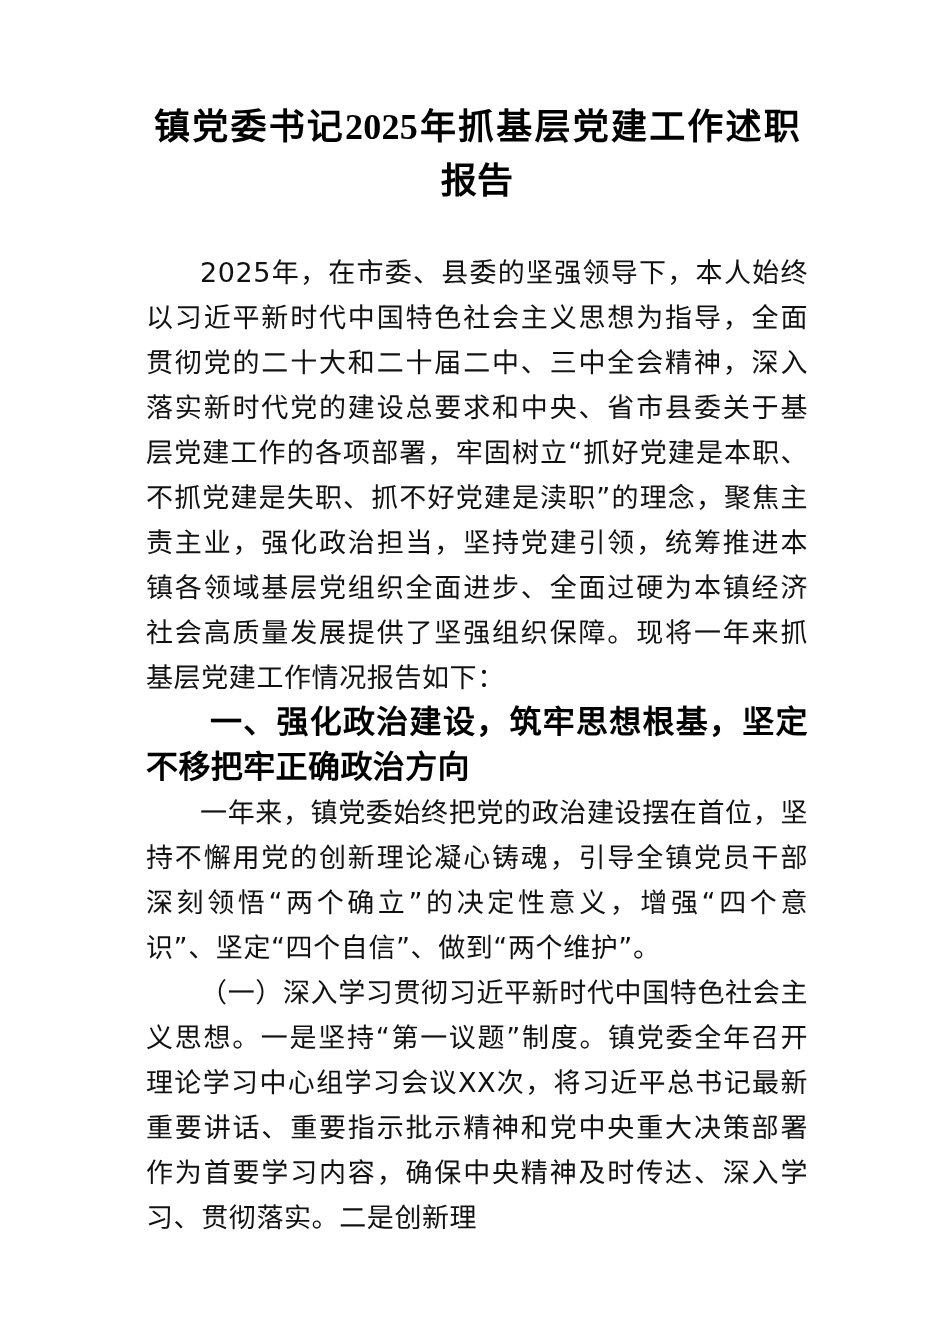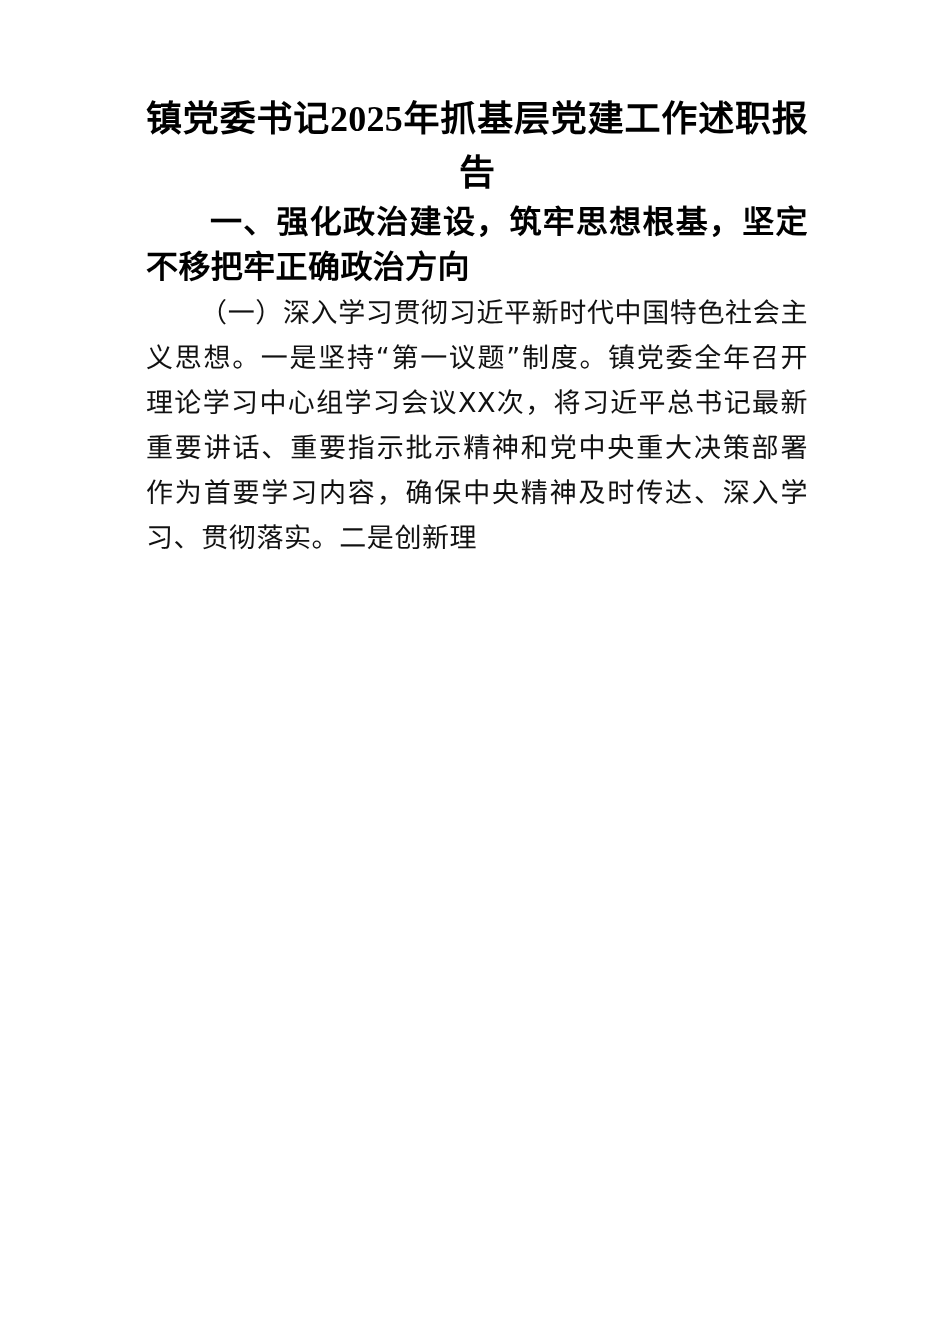--- a/index.html
+++ b/index.html
@@ -28,21 +28,21 @@
   
   .content {
     position: absolute;
     left: 146px;
     top: 0;
     width: 662px;
   }
 
   
   .doc-title {
-    margin: 0;
+    margin: 8px;
     padding-top: 92px;
     font-family: "Liberation Serif", "DejaVu Serif", serif;
     font-weight: 700;
     font-size: 36px;
     line-height: 54px;
     text-align: center;
     letter-spacing: 0.2px;
     color: #000;
     text-align: justify;
     text-align-last: center;
@@ -95,23 +95,25 @@
 </style>
 </head>
 <body>
 
 <div class="page">
 
   <div class="content">
 
     <h1 class="doc-title">镇党委书记2025年抓基层党建工作述职报告</h1>
 
+    <p class="para indent first">2025年，在市委、县委的坚强领导下，本人始终以习近平新时代中国特色社会主义思想为指导，全面贯彻党的二十大和二十届二中、三中全会精神，深入落实新时代党的建设总要求和中央、省市县委关于基层党建工作的各项部署，牢固树立“抓好党建是本职、不抓党建是失职、抓不好党建是渎职”的理念，聚焦主责主业，强化政治担当，坚持党建引领，统筹推进本镇各领域基层党组织全面进步、全面过硬为本镇经济社会高质量发展提供了坚强组织保障。现将一年来抓基层党建工作情况报告如下：</p>
 
     <p class="heading">一、强化政治建设，筑牢思想根基，坚定不移把牢正确政治方向</p>
 
+    <p class="para indent">一年来，镇党委始终把党的政治建设摆在首位，坚持不懈用党的创新理论凝心铸魂，引导全镇党员干部深刻领悟“两个确立”的决定性意义，增强“四个意识”、坚定“四个自信”、做到“两个维护”。</p>
 
     <p class="para indent">（一）深入学习贯彻习近平新时代中国特色社会主义思想。一是坚持“第一议题”制度。镇党委全年召开理论学习中心组学习会议XX次，将习近平总书记最新重要讲话、重要指示批示精神和党中央重大决策部署作为首要学习内容，确保中央精神及时传达、深入学习、贯彻落实。二是创新理</p>
 
   </div>
 
   <div class="clip-bottom"></div>
 
 </div>
 
 </body></html>

